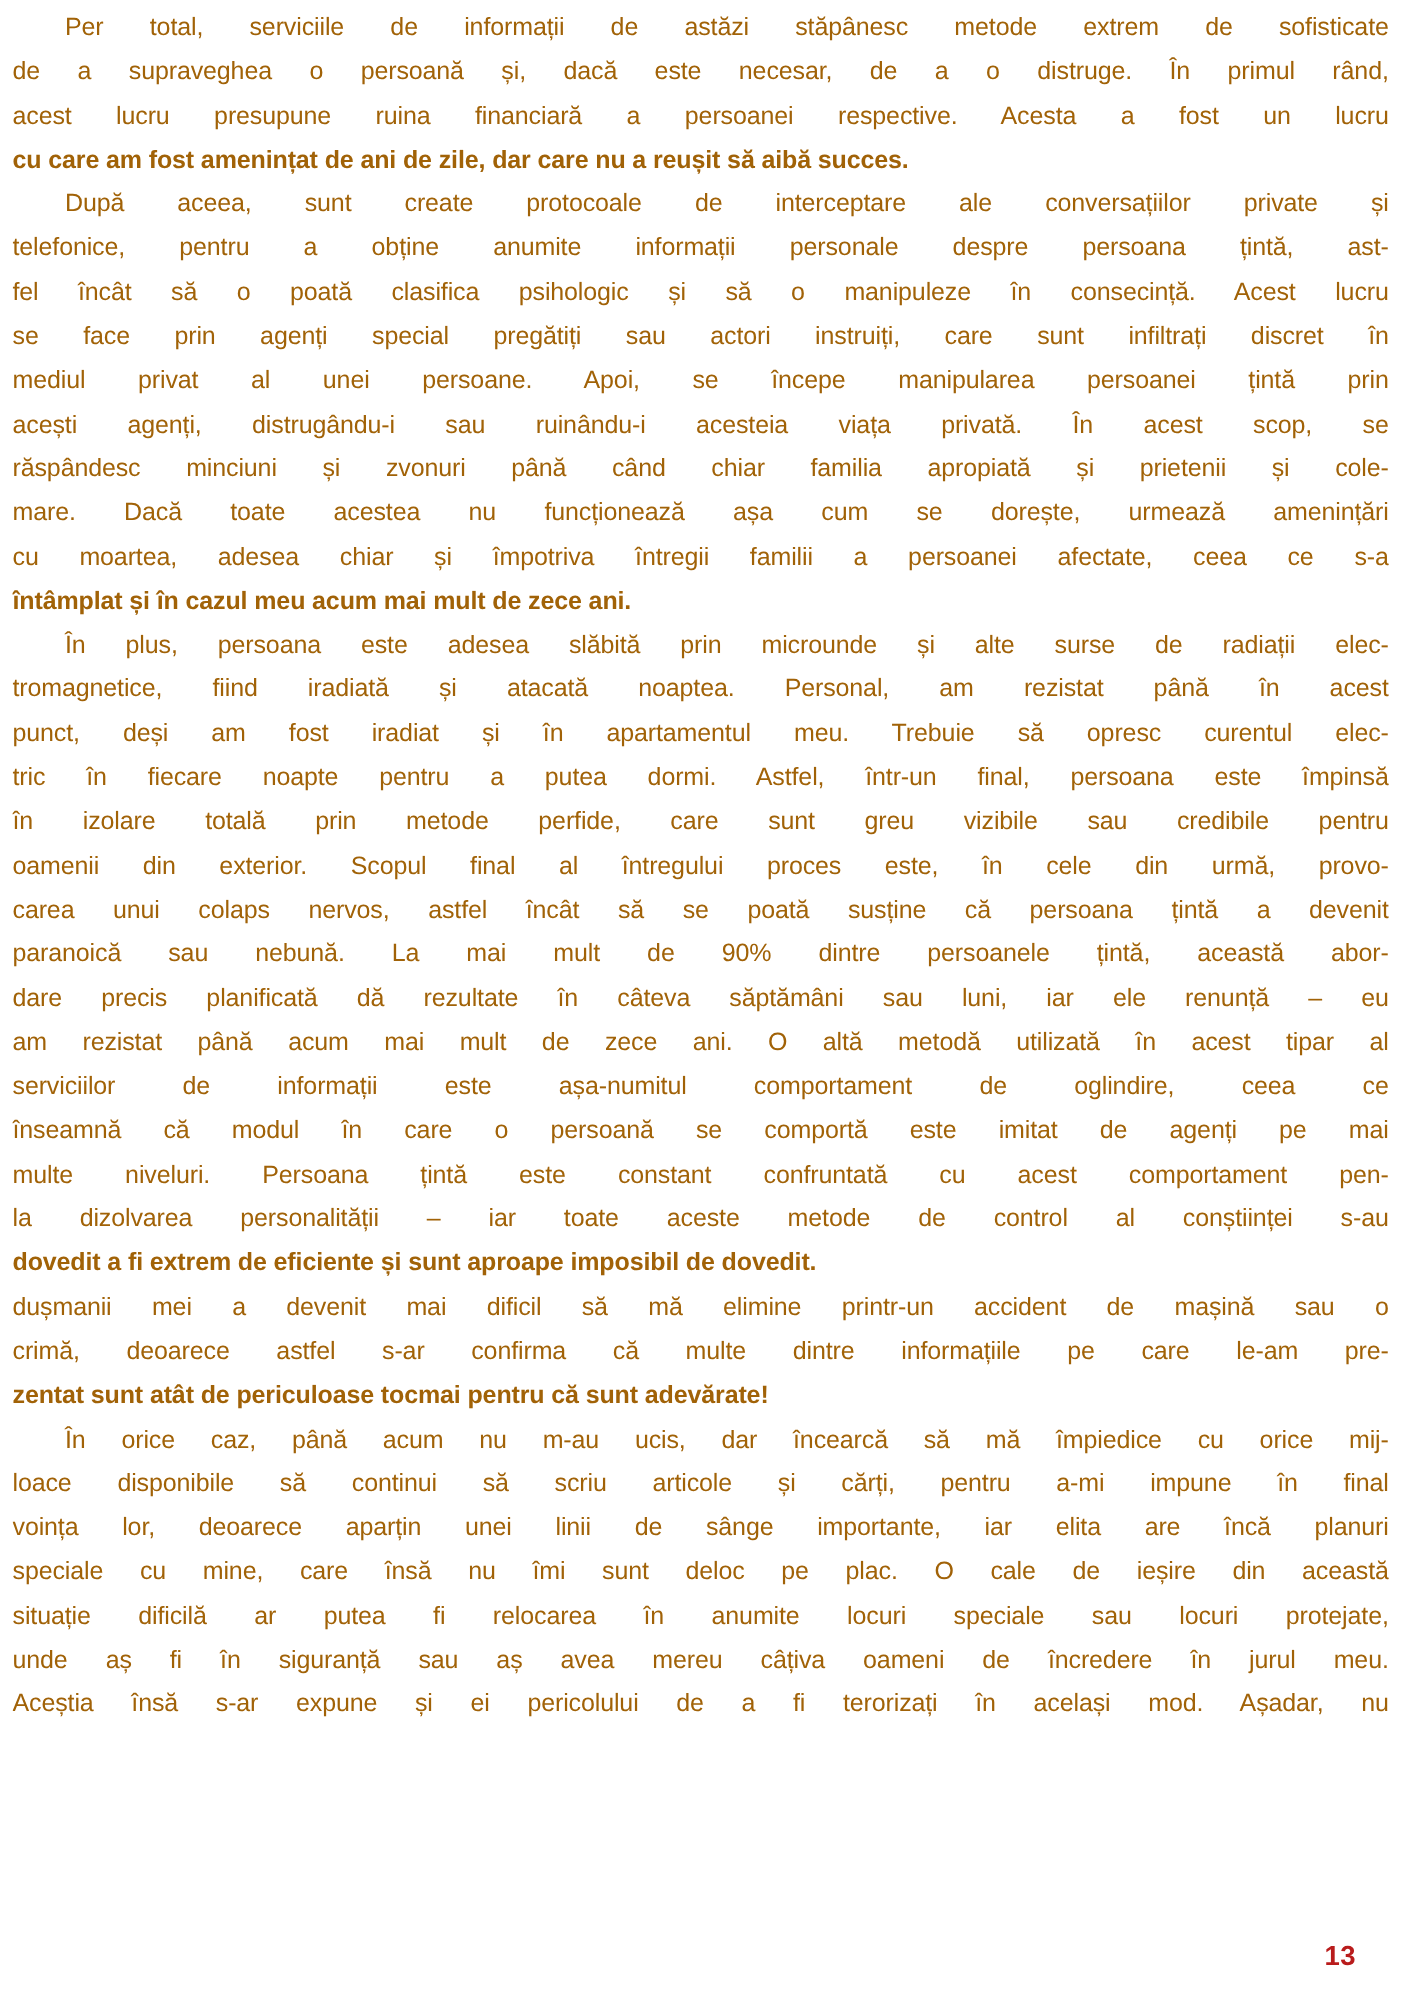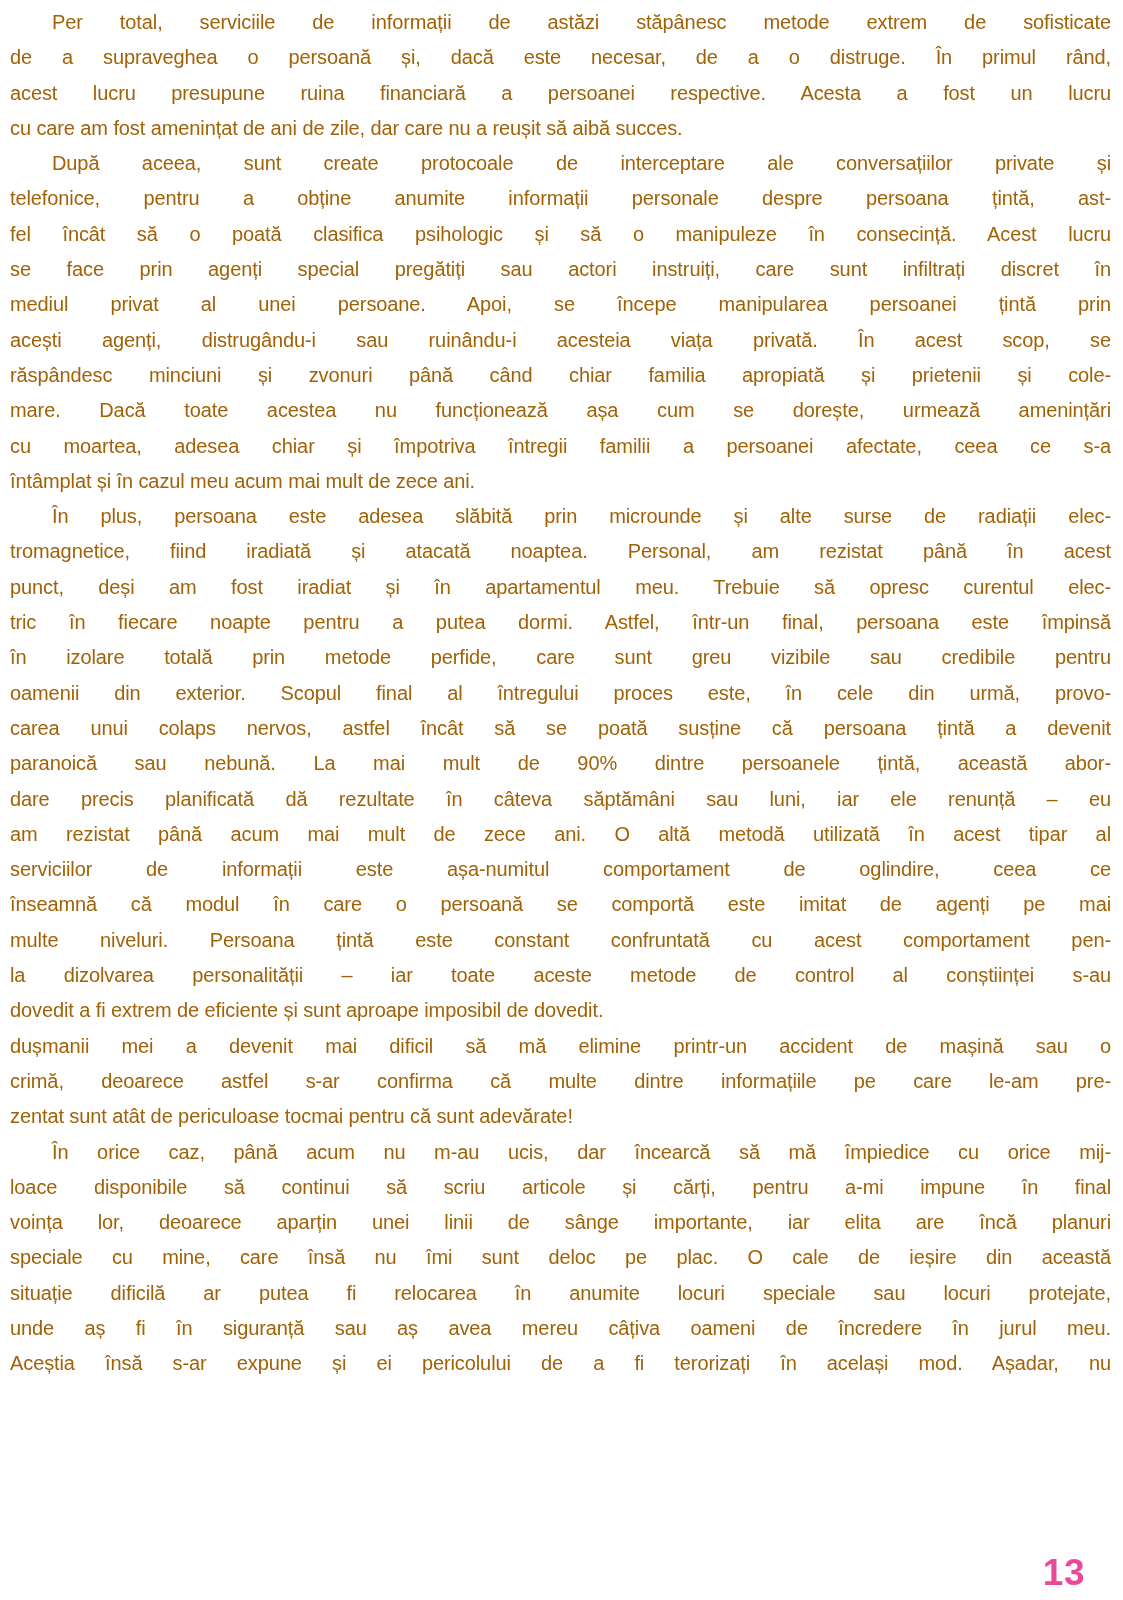--- a/index.html
+++ b/index.html
@@ -32,31 +32,32 @@
   .line {
     height: 35.3px;
     overflow: hidden;
     text-align: justify;
     text-align-last: justify;
     white-space: normal;
   }
   .line.flush {
     text-align: left;
     text-align-last: left;
+    font-weight: bold;
   }
   .line.indent {
     text-indent: 42px;
   }
   .page-number {
     position: absolute;
     right: 38px;
     top: 1552px;
-    font-size: 37px;
+    font-size: 22px;
     font-weight: 700;
-    color: #ec4899;
+    color: #b91c1c;
     letter-spacing: 0.5px;
   }
 </style>
 </head>
 <body>
 
 <div class="page">
   <div class="text-block">
       <div class="paragraph">
         <div class="line indent">Per total, serviciile de informații de astăzi stăpânesc metode extrem de sofisticate</div>

